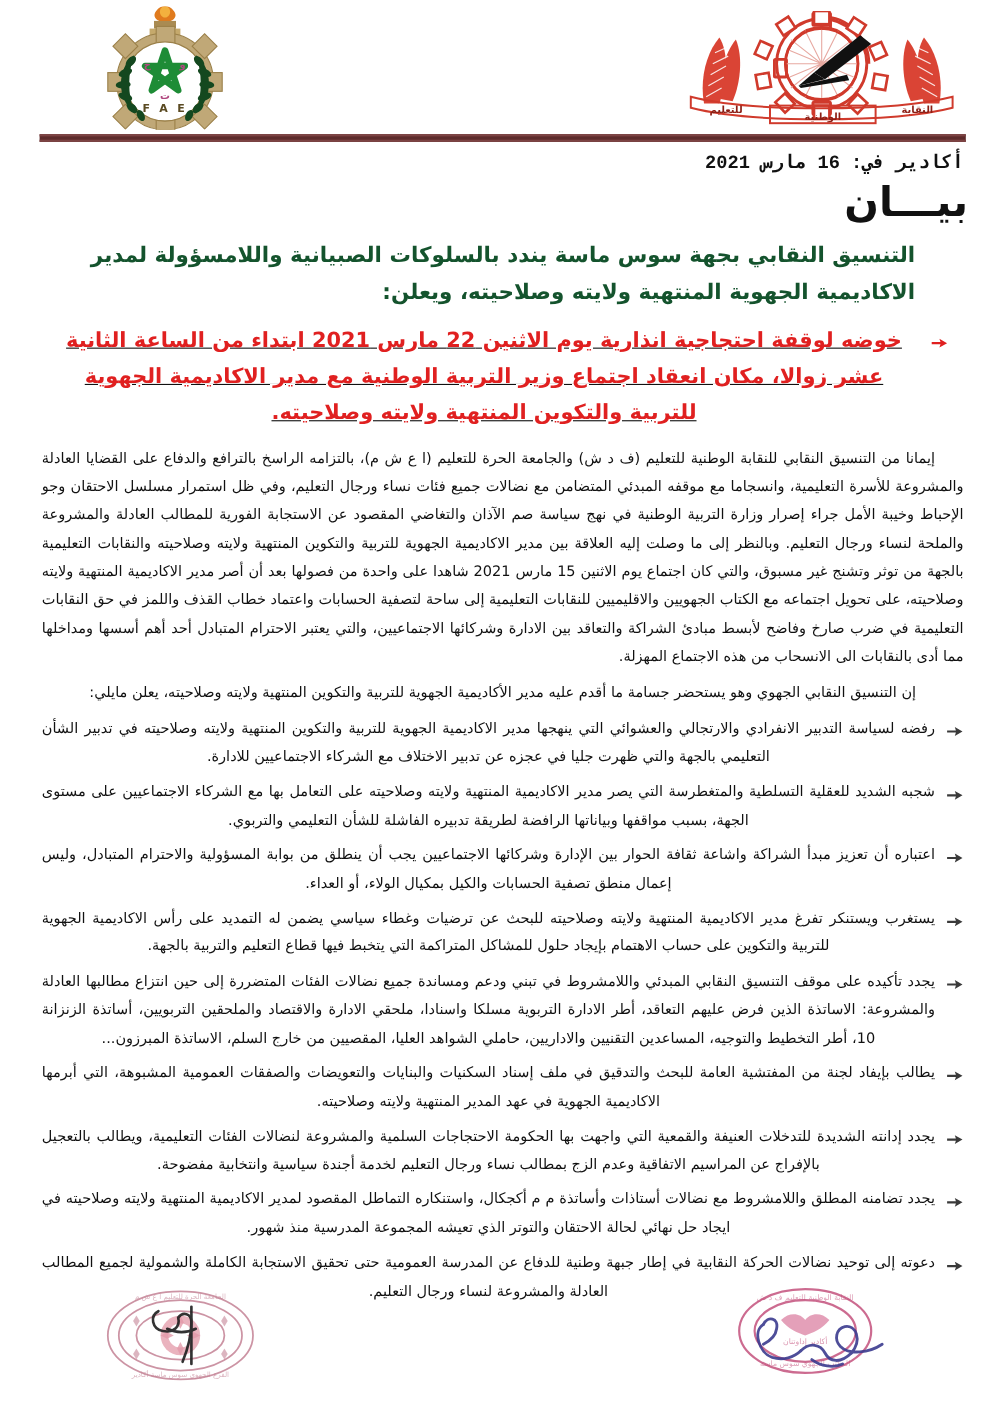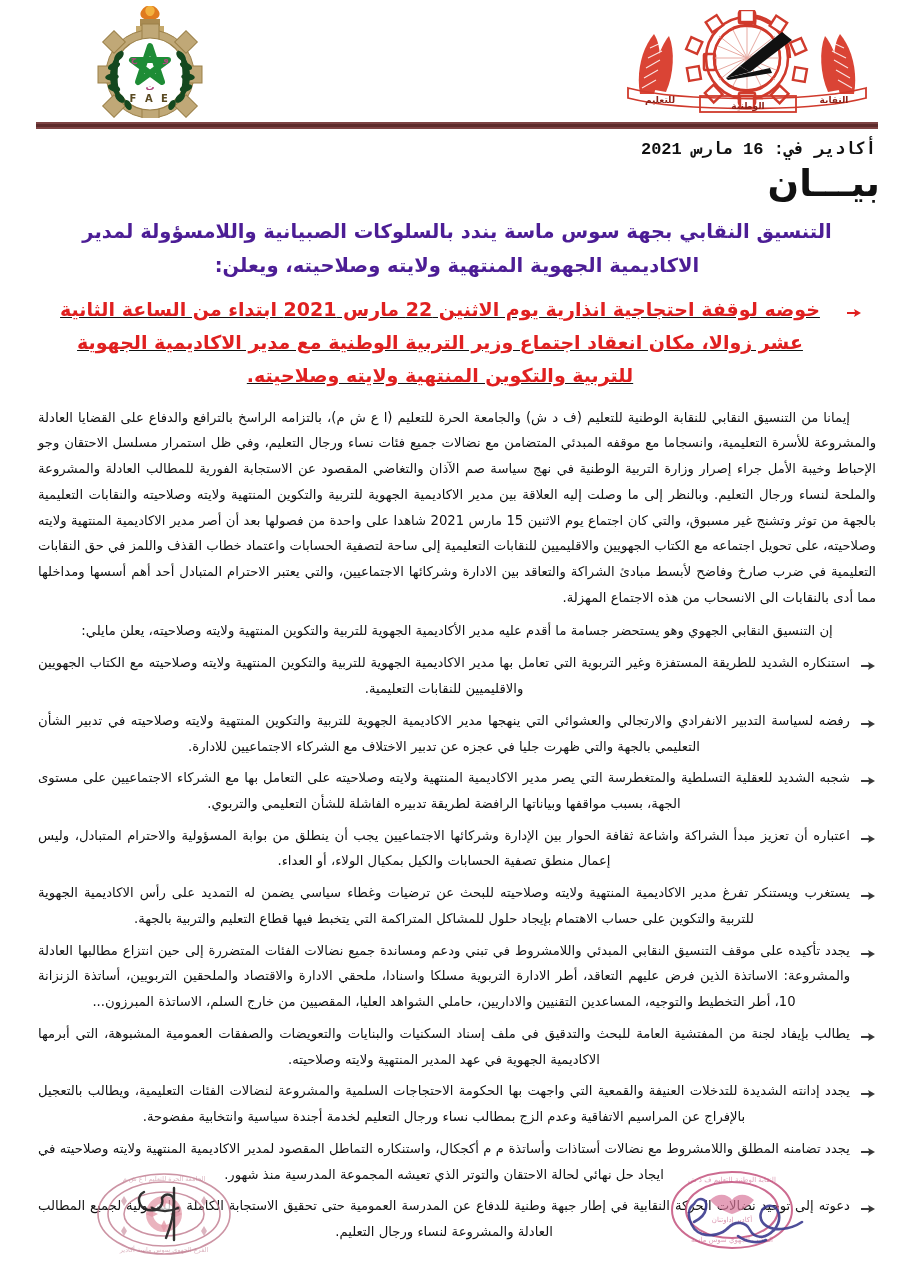--- a/index.html
+++ b/index.html
@@ -73,25 +73,25 @@
     white-space: nowrap;
   }
   .doc-title {
     font-size: 37px;
     font-weight: bold;
     letter-spacing: 1px;
     margin: -4px 0 10px 0;
     line-height: 1.1;
   }
   .lead {
-    color: #4c1d95;
+    color: #14532d;
     font-weight: bold;
     font-size: 19.5px;
     line-height: 1.75;
-    text-align: center;
+    text-align: right;
     margin: 8px 48px 10px 48px;
   }
   .red-list {
     list-style: none;
     margin: 0 18px 12px 10px;
     padding: 0;
     text-decoration: underline;
   }
   .red-list li {
     color: #e02020;
@@ -318,28 +318,20 @@
 
   <p class="body-para">إن التنسيق النقابي الجهوي وهو يستحضر جسامة ما أقدم عليه مدير الأكاديمية الجهوية للتربية والتكوين المنتهية ولايته وصلاحيته، يعلن مايلي:</p>
 
   <ul class="demands">
     <li>
       <span class="bullet">
         <svg viewBox="0 0 16 14" width="16" height="14">
             <path d="M15 7 L8 3 L9 6 L1 6 L1 8 L9 8 L8 11 Z" fill="#3a3a3a"></path>
           </svg>
       </span>
-      <span>استنكاره الشديد للطريقة المستفزة وغير التربوية التي تعامل بها مدير الاكاديمية الجهوية للتربية والتكوين المنتهية ولايته وصلاحيته مع الكتاب الجهويين والاقليميين للنقابات التعليمية.</span>
-    </li>
-    <li>
-      <span class="bullet">
-        <svg viewBox="0 0 16 14" width="16" height="14">
-            <path d="M15 7 L8 3 L9 6 L1 6 L1 8 L9 8 L8 11 Z" fill="#3a3a3a"></path>
-          </svg>
-      </span>
       <span>رفضه لسياسة التدبير الانفرادي والارتجالي والعشوائي التي ينهجها مدير الاكاديمية الجهوية للتربية والتكوين المنتهية ولايته وصلاحيته في تدبير الشأن التعليمي بالجهة والتي ظهرت جليا في عجزه عن تدبير الاختلاف مع الشركاء الاجتماعيين للادارة.</span>
     </li>
     <li>
       <span class="bullet">
         <svg viewBox="0 0 16 14" width="16" height="14">
             <path d="M15 7 L8 3 L9 6 L1 6 L1 8 L9 8 L8 11 Z" fill="#3a3a3a"></path>
           </svg>
       </span>
       <span>شجبه الشديد للعقلية التسلطية والمتغطرسة التي يصر مدير الاكاديمية المنتهية ولايته وصلاحيته على التعامل بها مع الشركاء الاجتماعيين على مستوى الجهة، بسبب مواقفها وبياناتها الرافضة لطريقة تدبيره الفاشلة للشأن التعليمي والتربوي.</span>
     </li>

